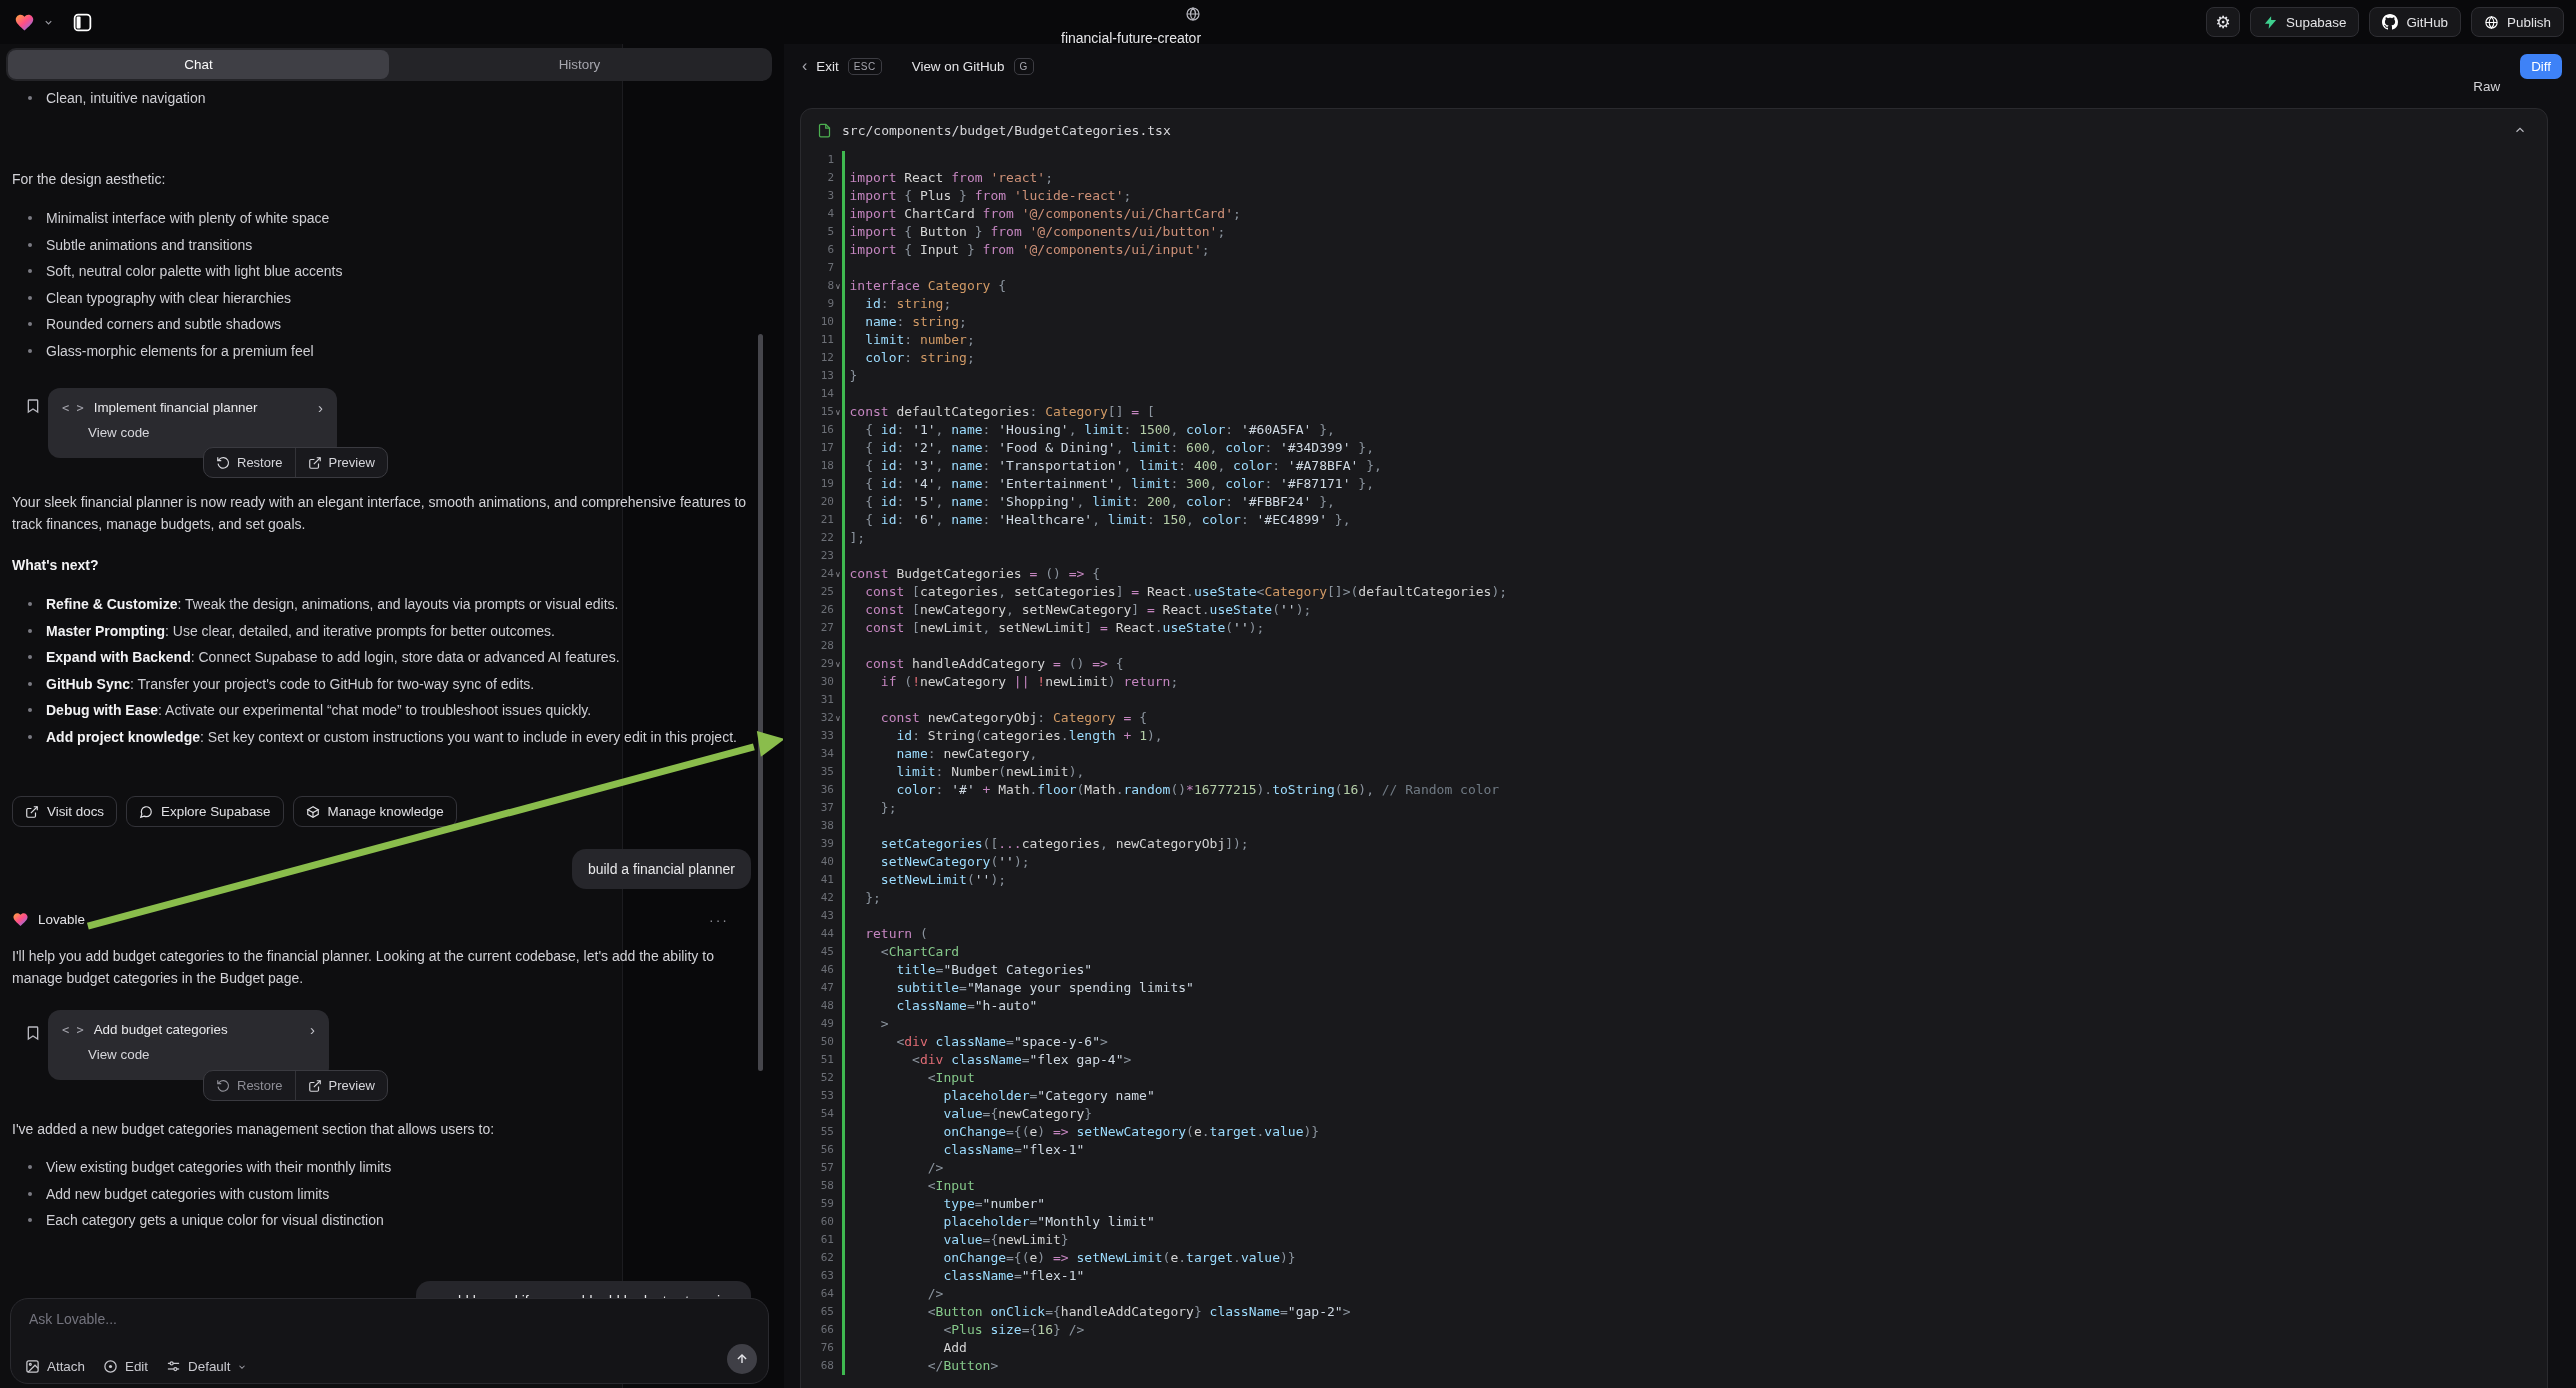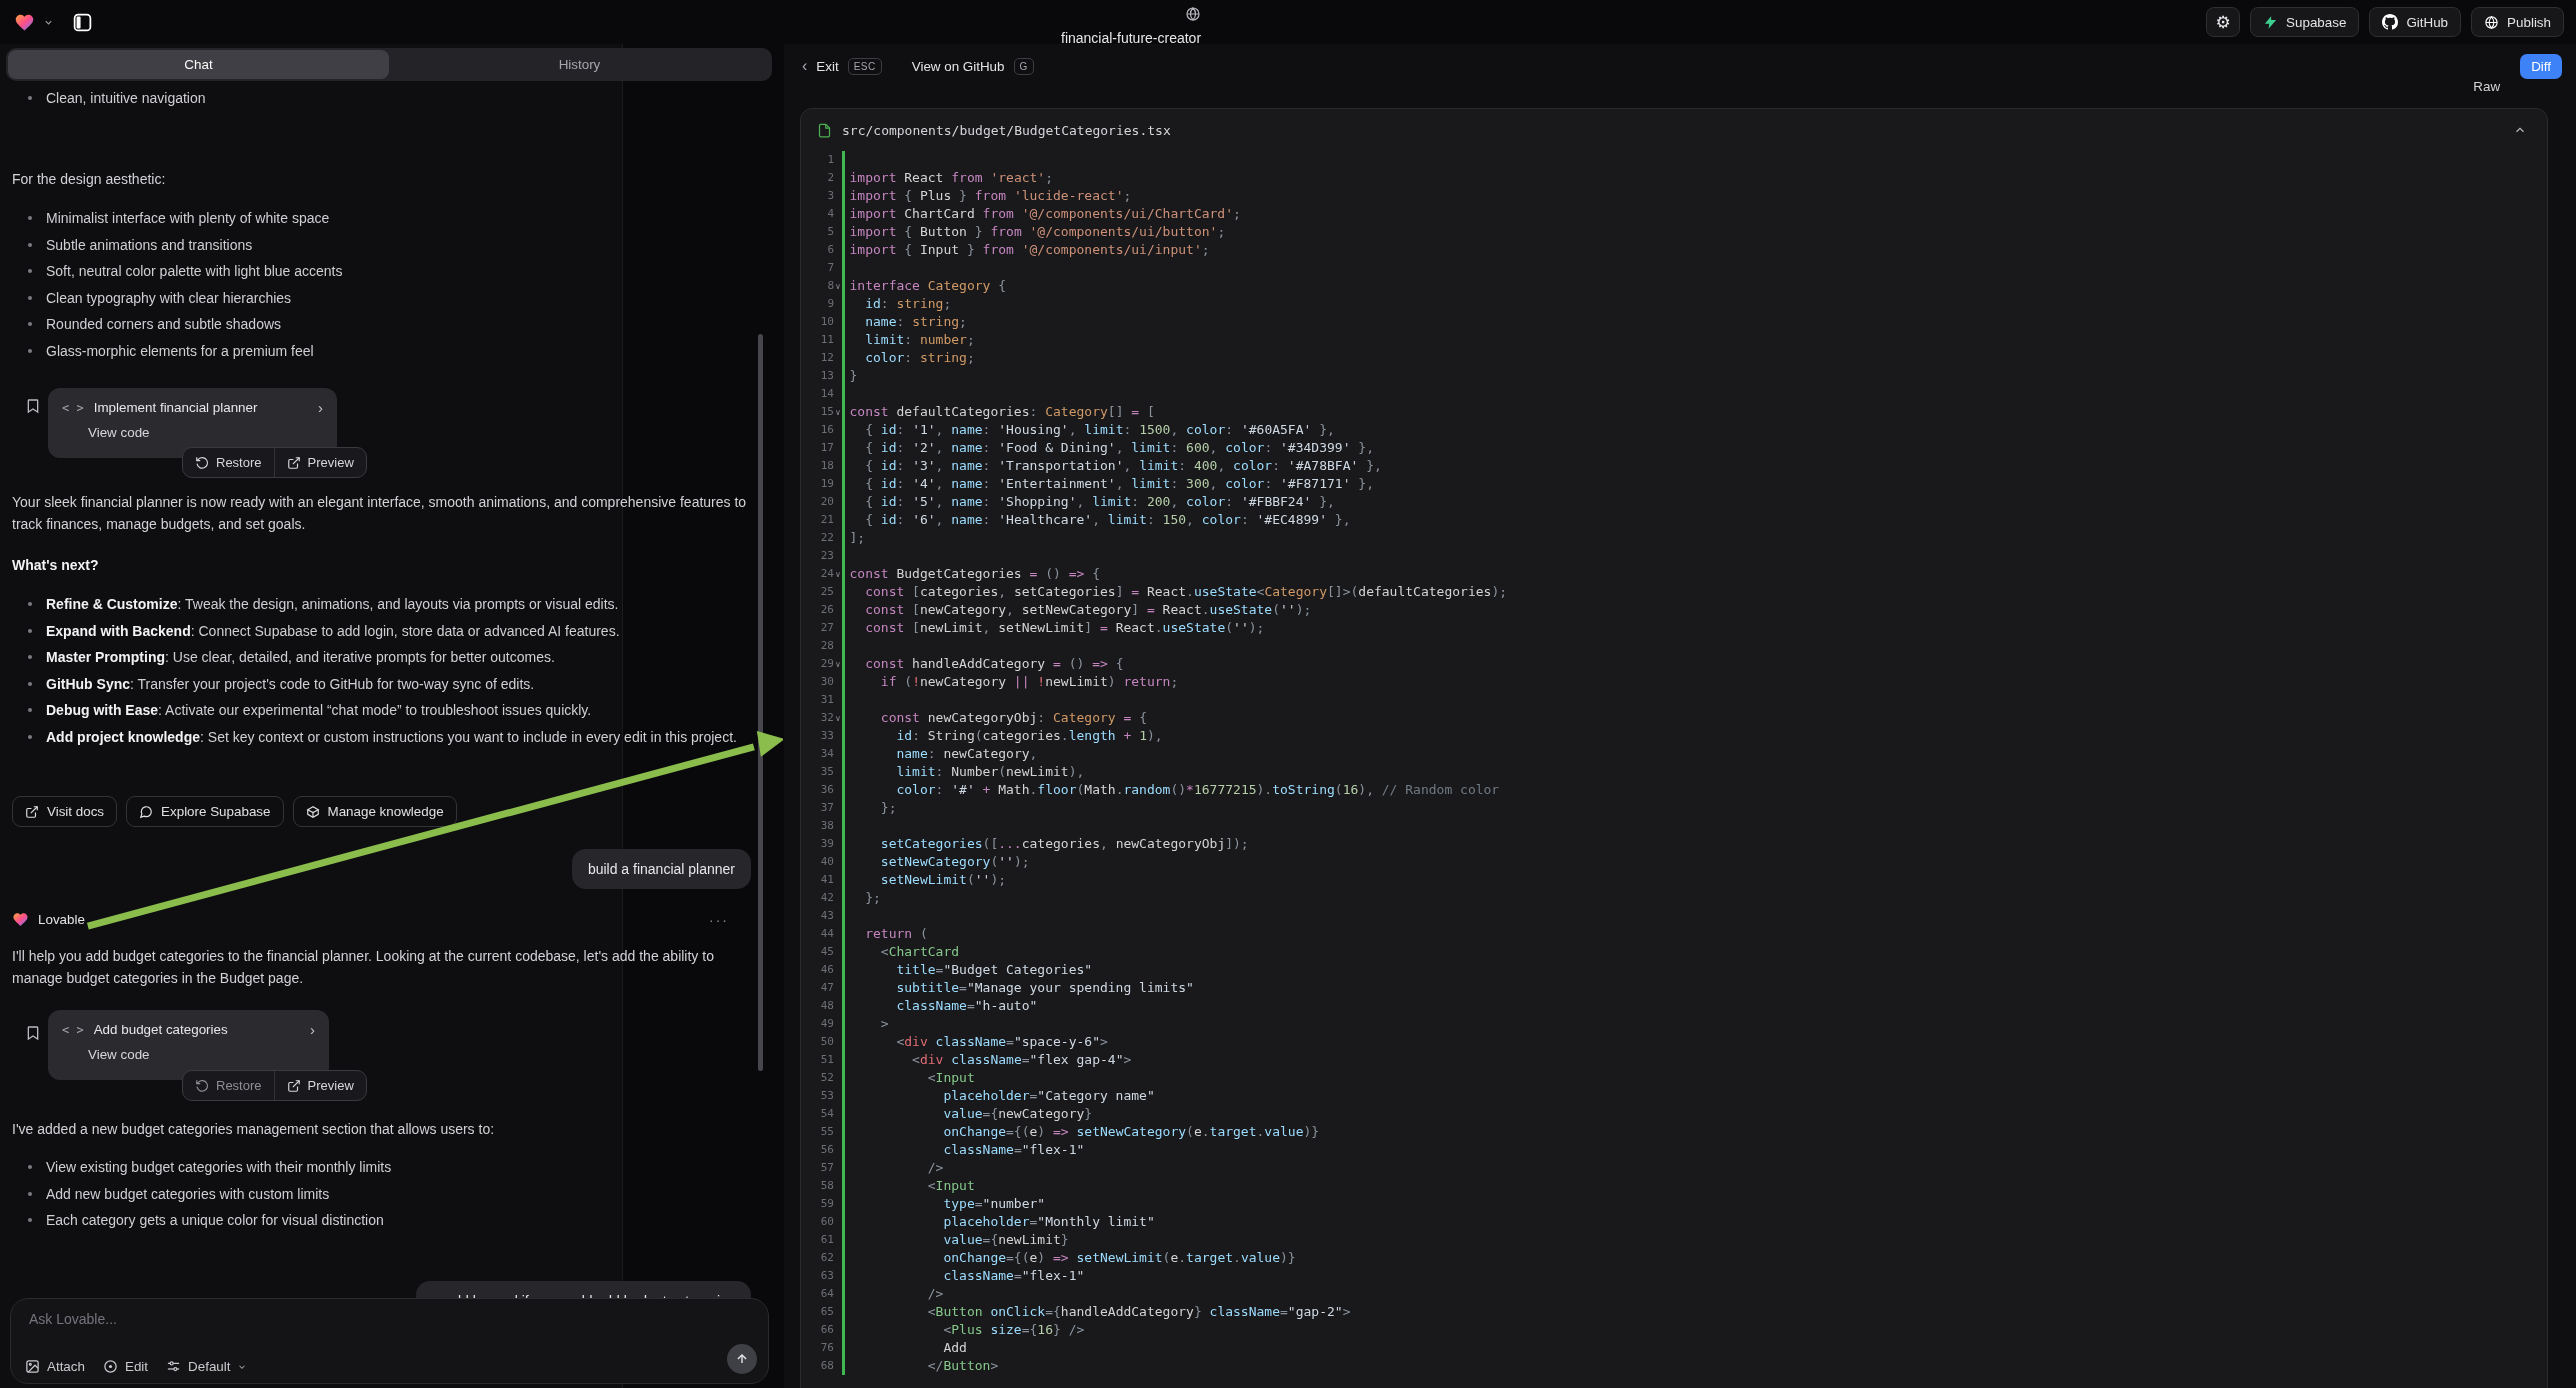--- a/index.html
+++ b/index.html
@@ -32,21 +32,21 @@
   ul.blist li::before { content:''; position:absolute; left:16px; top:10px; width:4px; height:4px; border-radius:50%; background:#7b7b84; }
   ul.blist li b { color:#f2f2f4; font-weight:700; }
   .heading { font-weight:700; color:#f2f2f4; font-size:14px; }
 
   .vcard { position:absolute; background:#2a2a2f; border-radius:12px; padding:11px 14px; }
   .vcard .row1 { display:flex; align-items:center; gap:10px; }
   .vcard .codeglyph { font-family:"DejaVu Sans Mono",monospace; font-size:12px; color:#a4a4ac; }
   .vcard .ctitle { font-size:13.4px; color:#e7e7ea; white-space:nowrap; }
   .vcard .cchev { margin-left:auto; color:#c3c3ca; font-size:15px; }
   .vcard .vlink { margin-top:9px; margin-left:26px; font-size:13.4px; color:#d6d6db; cursor:pointer; }
-  .pill { position:absolute; display:flex; align-items:flex-end; height:31px; background:#19191d; border:1px solid #3a3a40; border-radius:10px; overflow:hidden; }
+  .pill { position:absolute; display:flex; align-items:flex-end; height:31px; background:#19191d; border:1px solid #3a3a40; border-radius:10px; overflow:hidden;margin-left:21px; }
   .pill .pbtn { display:flex; align-items:center; gap:7px; padding:0 12px; height:100%; font-size:13px; color:#d6d6db; cursor:pointer; }
   .pill .pbtn + .pbtn { border-left:1px solid #333338; }
   .pill .dim { color:#8e8e96; }
 
   .actrow { position:absolute; left:12px; display:flex; gap:9px; }
   .actbtn { display:flex; align-items:center; gap:8px; height:31px; padding:0 12px; border:1px solid #333339; border-radius:9px;
             font-size:13.4px; color:#e0e0e4; background:transparent; cursor:pointer; white-space:nowrap; }
 
   .bubble { position:absolute; background:#26262b; border-radius:14px; padding:12px 16px; font-size:14px; color:#e8e8ea; white-space:nowrap; }
 
@@ -220,22 +220,22 @@
               </svg>
             </span>
           <span>Preview</span>
         </div>
       </div>
 
       <div class="blk para" style="top:403px;width:739px">Your sleek financial planner is now ready with an elegant interface, smooth animations, and comprehensive features to track finances, manage budgets, and set goals.</div>
       <div class="blk heading" style="top:469px">What's next?</div>
       <ul class="blist blk" style="top:504px;width:752px" id="next-list">
           <li><b>Refine &amp; Customize</b>: Tweak the design, animations, and layouts via prompts or visual edits.</li>
+          <li><b>Master Prompting</b>: Use clear, detailed, and iterative prompts for better outcomes.</li>
           <li><b>Expand with Backend</b>: Connect Supabase to add login, store data or advanced AI features.</li>
-          <li><b>Master Prompting</b>: Use clear, detailed, and iterative prompts for better outcomes.</li>
           <li><b>GitHub Sync</b>: Transfer your project's code to GitHub for two-way sync of edits.</li>
           <li><b>Debug with Ease</b>: Activate our experimental “chat mode” to troubleshoot issues quickly.</li>
           <li><b>Add project knowledge</b>: Set key context or custom instructions you want to include in every edit in this project.</li>
         </ul>
 
       <div class="actrow" style="top:708px">
         <button class="actbtn">
           <span>
               <svg width="14" height="14" viewBox="0 0 24 24" fill="none" stroke="#e0e0e4" stroke-width="2">
                 <path d="M18 13v6a2 2 0 0 1-2 2H5a2 2 0 0 1-2-2V8a2 2 0 0 1 2-2h6"></path>

